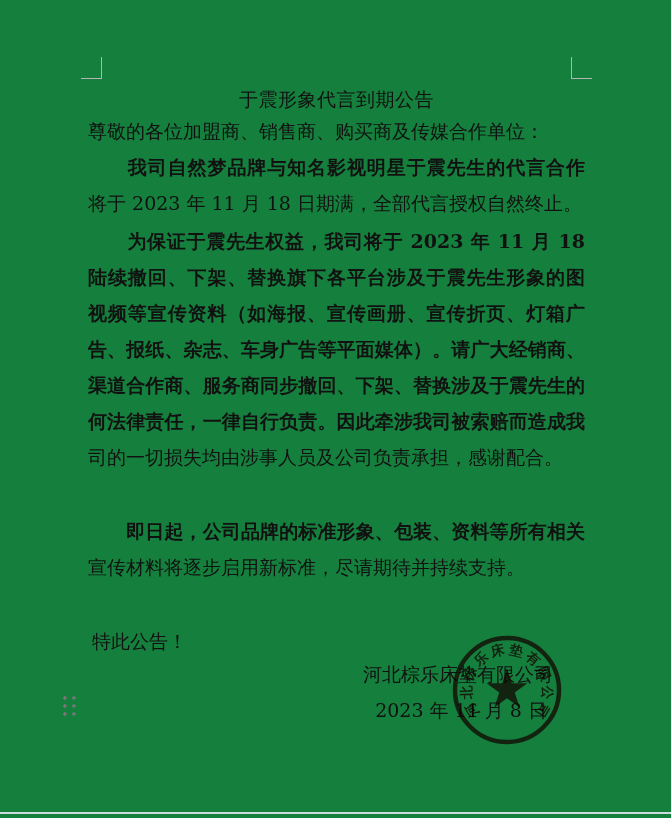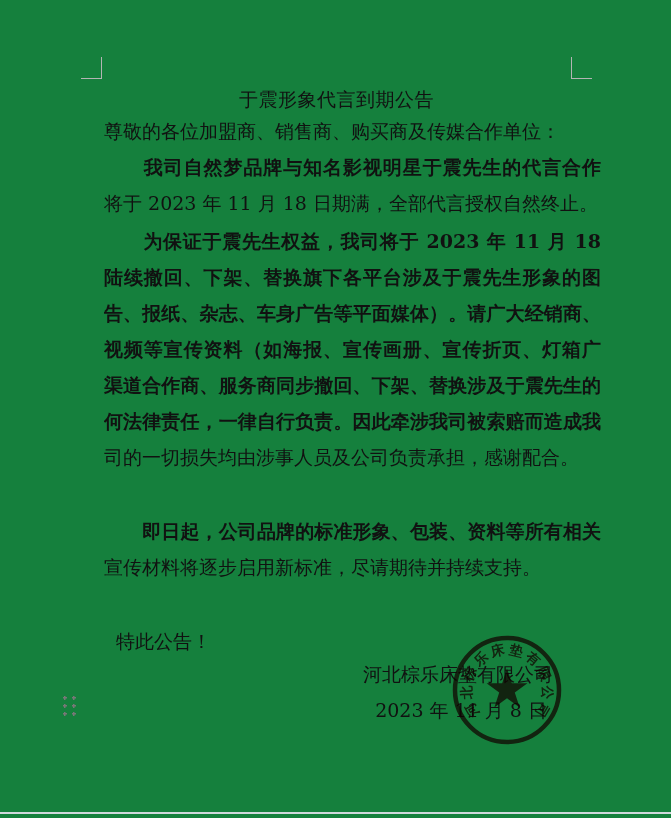--- a/index.html
+++ b/index.html
@@ -16,29 +16,29 @@
   
   .corner-mark { position: absolute; width: 20px; height: 21px; }
   .corner-mark.tl { left: 81px; top: 57px; border-right: 1px solid #b4b4b4; border-bottom: 1px solid #b4b4b4; }
   .corner-mark.tr { left: 571px; top: 57px; border-left: 1px solid #b4b4b4; border-bottom: 1px solid #b4b4b4; }
 
   .doc-title {
     position: absolute; left: 88px; top: 81px; width: 497px;
     font-size: 19px; line-height: 36px; text-align: center;
     letter-spacing: 0.5px; white-space: nowrap;
   }
-  .textcol { position: absolute; left: 88px; width: 497px; margin-left: 16px; }
+  .textcol { position: absolute; left: 88px; width: 497px; }
   .line { font-size: 19px; line-height: 36px; height: 36px; white-space: nowrap; }
   .just  { text-align: justify; text-align-last: justify; white-space: normal;
            overflow: hidden; font-weight: bold; }
   .salutation { top: 113px; }
   .para1 { top: 149px; }
   .para2 { top: 223px; }
   .para3 { top: 513px; }
-  .closing { position: absolute; left: 116px; top: 623px; font-size: 19px; line-height: 36px; }
+  .closing { position: absolute; left: 92px; top: 623px; font-size: 19px; line-height: 36px; }
   .sig-company { position: absolute; left: 88px; top: 656px; width: 465px;
                  text-align: right; font-size: 19px; line-height: 36px; }
   .sig-date { position: absolute; left: 88px; top: 692px; width: 459px;
               text-align: right; font-size: 19px; line-height: 36px; }
 
   
   .seal { position: absolute; left: 450px; top: 633px; width: 114px; height: 114px;
           mix-blend-mode: multiply; opacity: 0.92; }
   .seal text { font-family: "DejaVu Serif", "Liberation Serif", serif;
                font-size: 13.5px; font-weight: bold; }
@@ -69,22 +69,22 @@
   </div>
 
   <div class="textcol para1">
     <div class="line just">　　我司自然梦品牌与知名影视明星于震先生的代言合作</div>
     <div class="line">将于 2023 年 11 月 18 日期满，全部代言授权自然终止。</div>
   </div>
 
   <div class="textcol para2">
     <div class="line just">　　为保证于震先生权益，我司将于 2023 年 11 月 18 日前</div>
     <div class="line just">陆续撤回、下架、替换旗下各平台涉及于震先生形象的图片、</div>
+    <div class="line just">视频等宣传资料（如海报、宣传画册、宣传折页、灯箱广</div>
     <div class="line just">告、报纸、杂志、车身广告等平面媒体）。请广大经销商、</div>
-    <div class="line just">视频等宣传资料（如海报、宣传画册、宣传折页、灯箱广</div>
     <div class="line just">渠道合作商、服务商同步撤回、下架、替换涉及于震先生的</div>
     <div class="line just">何法律责任，一律自行负责。因此牵涉我司被索赔而造成我</div>
     <div class="line">司的一切损失均由涉事人员及公司负责承担，感谢配合。</div>
   </div>
 
   <div class="textcol para3">
     <div class="line just">　　即日起，公司品牌的标准形象、包装、资料等所有相关</div>
     <div class="line">宣传材料将逐步启用新标准，尽请期待并持续支持。</div>
   </div>
 

